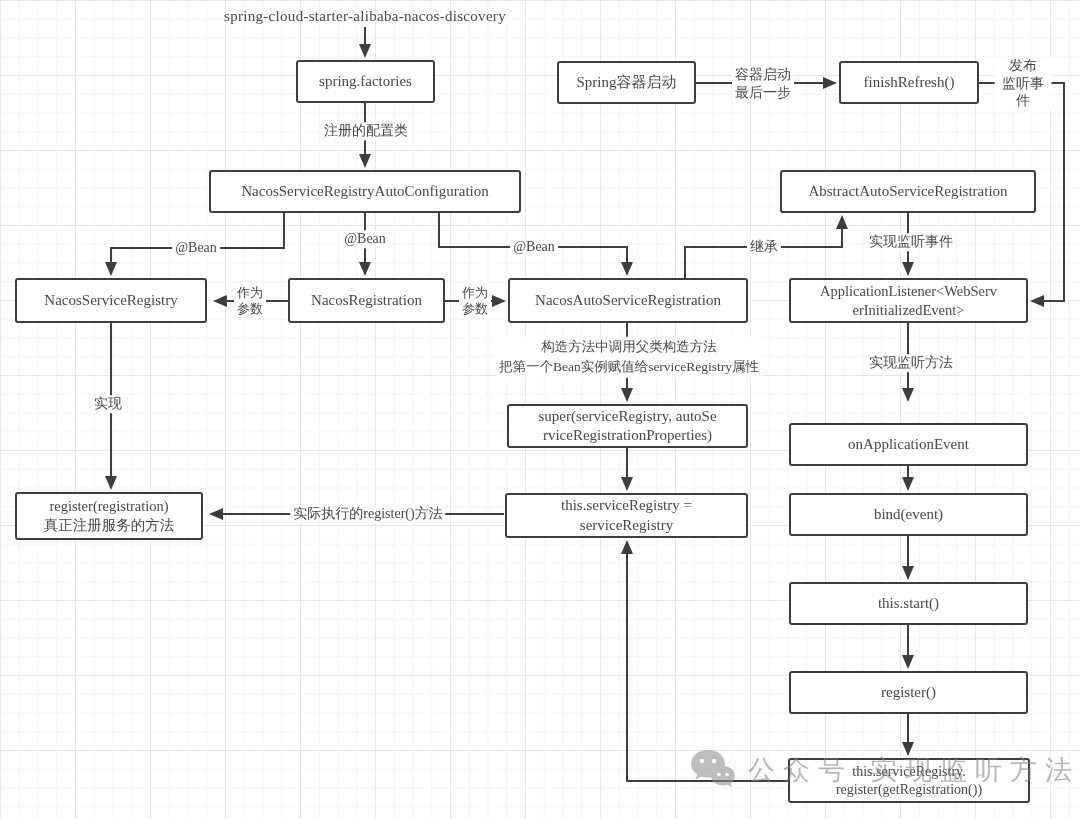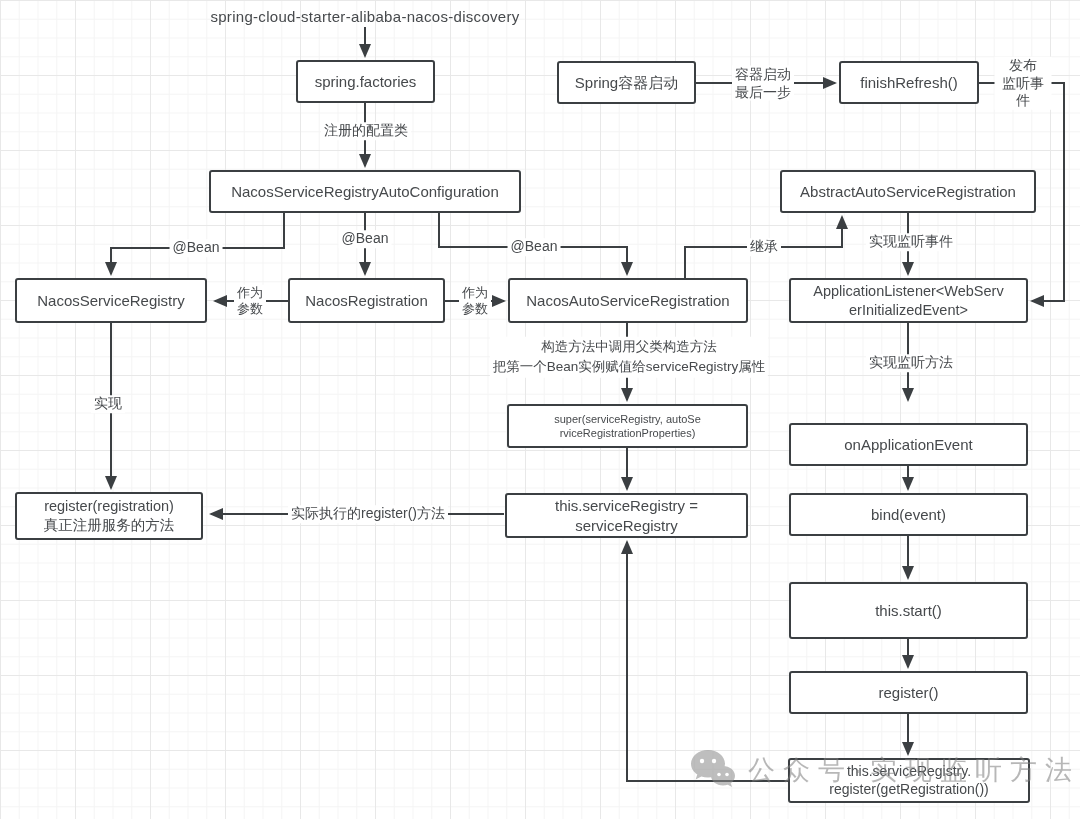--- a/index.html
+++ b/index.html
@@ -16,20 +16,21 @@
   }
   #canvas{
     position:relative;width:1080px;height:819px;
     background-color:#ffffff;
     background-image:
       linear-gradient(var(--grid-major) 1px, transparent 1px),
       linear-gradient(90deg, var(--grid-major) 1px, transparent 1px),
       linear-gradient(var(--grid-minor) 1px, transparent 1px),
       linear-gradient(90deg, var(--grid-minor) 1px, transparent 1px);
     background-size:75px 75px,75px 75px,18.75px 18.75px,18.75px 18.75px;
+    font-family:Liberation Serif, serif;
   }
   svg.edges{position:absolute;left:0;top:0;width:1080px;height:819px;}
   svg.edges path{stroke:var(--border);stroke-width:2;fill:none;}
   .node{
     position:absolute;display:flex;align-items:center;justify-content:center;
     background:#fff;border:2px solid var(--border);border-radius:3px;
     color:var(--text);font-size:15px;line-height:1.28;text-align:center;
     white-space:pre-line;box-sizing:border-box;padding:2px 4px;
   }
   .elabel{
@@ -91,29 +92,29 @@
   <div class="node" style="left:296px;top:60px;width:139px;height:43px">spring.factories</div>
   <div class="node" style="left:209px;top:170px;width:312px;height:43px">NacosServiceRegistryAutoConfiguration</div>
   <div class="node" style="left:15px;top:278px;width:192px;height:45px">NacosServiceRegistry</div>
   <div class="node" style="left:288px;top:278px;width:157px;height:45px">NacosRegistration</div>
   <div class="node" style="left:508px;top:278px;width:240px;height:45px">NacosAutoServiceRegistration</div>
   <div class="node" style="left:557px;top:61px;width:139px;height:43px">Spring容器启动</div>
   <div class="node" style="left:839px;top:61px;width:140px;height:43px">finishRefresh()</div>
   <div class="node" style="left:780px;top:170px;width:256px;height:43px">AbstractAutoServiceRegistration</div>
   <div class="node" style="left:789px;top:278px;width:239px;height:45px;font-size:14.5px">ApplicationListener&lt;WebServ
 erInitializedEvent&gt;</div>
-  <div class="node" style="left:507px;top:404px;width:241px;height:44px;font-size:11px">super(serviceRegistry, autoSe
+  <div class="node" style="left:507px;top:404px;width:241px;height:44px;font-size:15px">super(serviceRegistry, autoSe
 rviceRegistrationProperties)</div>
   <div class="node" style="left:505px;top:493px;width:243px;height:45px">this.serviceRegistry =
 serviceRegistry</div>
   <div class="node" style="left:15px;top:492px;width:188px;height:48px;font-size:14.5px">register(registration)
 真正注册服务的方法</div>
   <div class="node" style="left:789px;top:423px;width:239px;height:43px">onApplicationEvent</div>
   <div class="node" style="left:789px;top:493px;width:239px;height:43px">bind(event)</div>
-  <div class="node" style="left:789px;top:582px;width:239px;height:57px">this.start()</div>
+  <div class="node" style="left:789px;top:582px;width:239px;height:43px">this.start()</div>
   <div class="node" style="left:789px;top:671px;width:239px;height:43px">register()</div>
   <div class="node" style="left:788px;top:758px;width:242px;height:45px;font-size:14px">this.serviceRegistry.
 register(getRegistration())</div>
 
   <div class="elabel" style="left:366px;top:131px">注册的配置类</div>
   <div class="elabel" style="left:196px;top:248px">@Bean</div>
   <div class="elabel" style="left:365px;top:239px">@Bean</div>
   <div class="elabel" style="left:534px;top:247px">@Bean</div>
   <div class="elabel small" style="left:250px;top:301px">作为
 参数</div>

